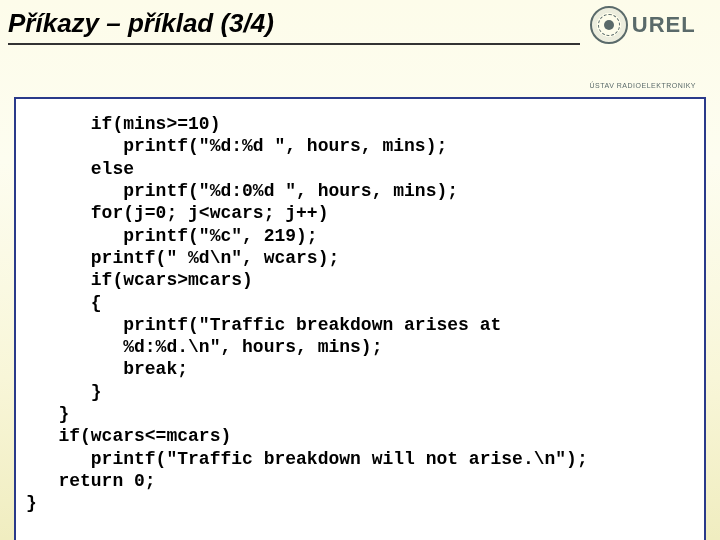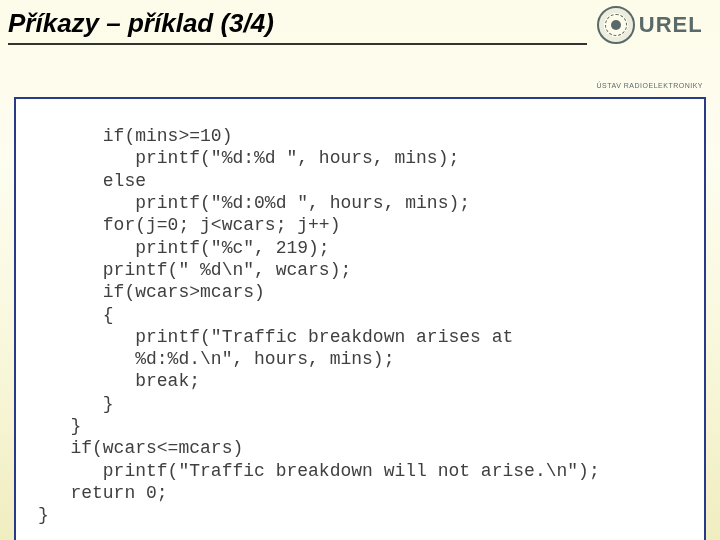--- a/index.html
+++ b/index.html
@@ -8,21 +8,21 @@
     width: 720px;
     height: 540px;
     background: linear-gradient(to bottom, #fdfcea 0%, #fdfdf0 30%, #f8f6d8 70%, #f0edc0 100%);
     font-family: Arial, sans-serif;
     overflow: hidden;
   }
   .header {
     display: flex;
     justify-content: space-between;
     align-items: flex-start;
-    padding: 8px 17px 0 8px;
+    padding: 8px 24px 0 8px;
   }
   .title {
     font-size: 26px;
     font-weight: bold;
     font-style: italic;
     color: #000;
     border-bottom: 2px solid #333;
     padding-bottom: 4px;
     flex: 1;
     margin-right: 10px;
@@ -75,26 +75,26 @@
   }
   .code-box {
     margin: 8px 14px 0 14px;
     border: 2px solid #2a3a8a;
     background: #fff;
     padding: 10px 6px 10px 6px;
     height: 448px;
     box-sizing: border-box;
   }
   pre {
-    margin: 16px;
+    margin: 4px;
     font-family: "Courier New", monospace;
     font-size: 18px;
-    font-weight: normal;
+    font-weight: bold;
     line-height: 1.24;
-    color: #404040;
+    color: #000000;
     white-space: pre;
   }
 </style>
 </head>
 <body>
 
 <div class="header">
   <div class="title">Příkazy – příklad (3/4)</div>
   <div class="logo">
     <div class="logo-top">

